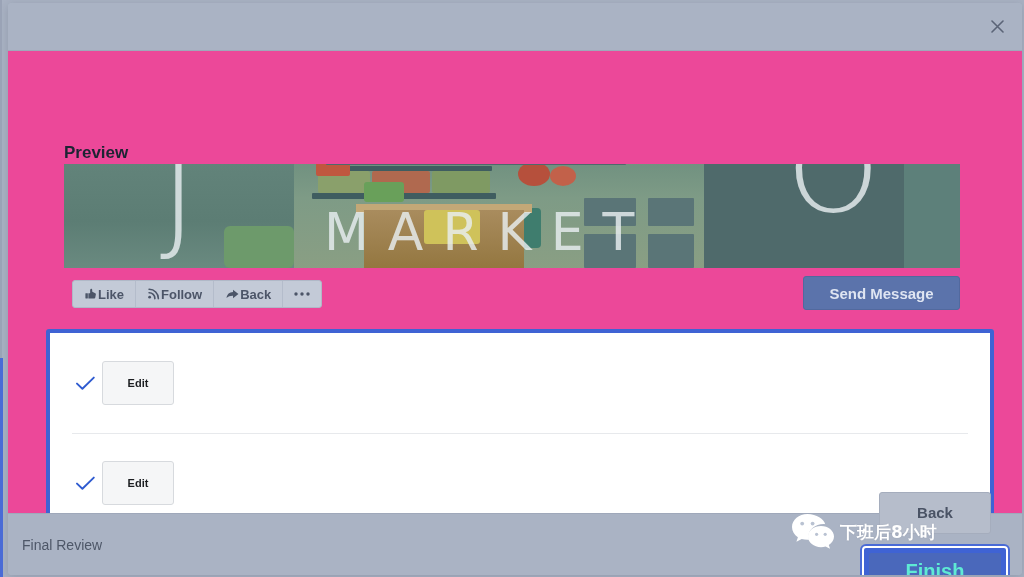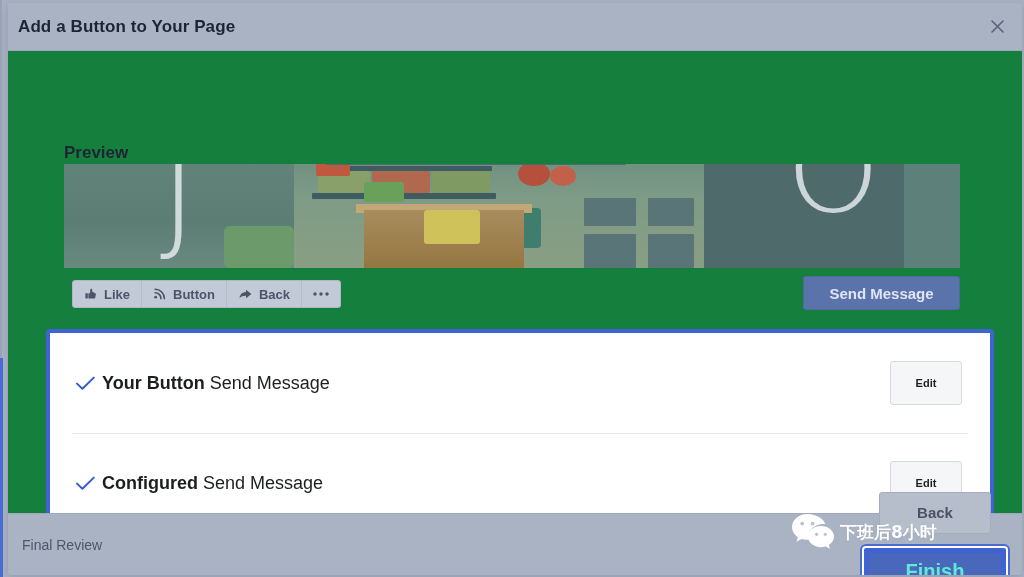--- a/index.html
+++ b/index.html
@@ -53,21 +53,21 @@
     font-size: 17px;
     line-height: 1;
     cursor: pointer;
   }
 
   
   .dlg-body {
     position: relative;
     height: 462px;
     padding: 0;
-    background: #15803d;
+    background: #ec4899;
     text-decoration: underline;
   }
 
   .preview-label {
     position: absolute;
     left: 56px; top: 92px;
     font-size: 17px;
     font-weight: bold;
     color: #1d2433;
   }
@@ -149,21 +149,21 @@
   .btn-group {
     position:absolute; left: 8px; top: 12px;
     display:flex;
     background:#c3cad7;
     border:1px solid #b0b8c7;
     border-radius:3px;
     overflow:hidden;
     height:28px;
   }
   .grp-btn {
-    display:flex; align-items:center; gap:6px;
+    display:flex; align-items:center; 
     padding: 0 11px;
     font-size: 13px; font-weight: bold;
     color:#4c5568;
     border-right:1px solid #b4bccb;
     cursor:pointer;
     height:100%;
   }
   .grp-btn:last-child { border-right:none; padding:0 10px; }
   .grp-btn svg { display:block; }
 
@@ -308,21 +308,20 @@
 </head>
 <body>
 
 <div class="screen">
 
   <div class="left-edge-line"></div>
 
   <div class="dialog">
 
     <div class="dlg-header">
-      <div class="dlg-title">Add a Button to Your Page</div>
       <div class="close-btn">
         <svg width="13" height="13" viewBox="0 0 13 13" aria-hidden="true">
           <path d="M1 1 L12 12 M12 1 L1 12" stroke="#5b6477" stroke-width="1.6" fill="none" stroke-linecap="round"></path>
         </svg>
       </div>
     </div>
 
     <div class="dlg-body">
 
       <div class="preview-label">Preview</div>
@@ -353,20 +352,21 @@
           <div class="win" style="left:584px;top:34px;width:46px;height:28px;"></div>
           <div class="win" style="left:520px;top:70px;width:52px;height:34px;"></div>
           <div class="win" style="left:584px;top:70px;width:46px;height:34px;"></div>
           <div class="shelf" style="left:262px;top:-6px;width:300px;height:7px;background:#4d6a6c;"></div>
           <div class="dark-wall2"></div>
         </div>
 
         <div class="cover-logo">
           <div class="big-j">J</div>
           <div class="big-o">O</div>
+          <div class="market">MARKET</div>
         </div>
       </div>
 
       <div class="action-row">
         <div class="btn-group">
 
           <div class="grp-btn">
             <span>
               <svg width="14" height="14" viewBox="0 0 16 16" aria-hidden="true">
                 <path d="M5 7h2V3.6c0-.9.7-1.6 1.5-1.6.5 0 .8.4.8.9l.2 2.4L12.9 7c.5.2.8.7.7 1.2l-.7 3.9c-.1.6-.6 1-1.2 1H5V7z" fill="#4c5568"></path>
@@ -377,21 +377,21 @@
           </div>
 
           <div class="grp-btn">
             <span>
               <svg width="14" height="14" viewBox="0 0 16 16" aria-hidden="true">
                 <path d="M3 13.2a1.6 1.6 0 1 0 0-3.2 1.6 1.6 0 0 0 0 3.2z" fill="#4c5568"></path>
                 <path d="M2.4 6.6a6.5 6.5 0 0 1 6.6 6.6" stroke="#4c5568" stroke-width="1.9" fill="none" stroke-linecap="round"></path>
                 <path d="M2.4 2.6a10.5 10.5 0 0 1 10.6 10.6" stroke="#4c5568" stroke-width="1.9" fill="none" stroke-linecap="round"></path>
               </svg>
             </span>
-            <span>Button</span>
+            <span>Follow</span>
           </div>
 
           <div class="grp-btn">
             <span>
               <svg width="15" height="14" viewBox="0 0 16 16" aria-hidden="true">
                 <path d="M1.2 12.6c.6-4.5 3.3-6.6 7.4-6.8V3.2L14.8 8l-6.2 4.8V9.9c-3.2-.1-5.4.8-7.4 2.7z" fill="#4c5568"></path>
               </svg>
             </span>
             <span>Back</span>
           </div>
@@ -412,34 +412,28 @@
       </div>
 
       <div class="highlight-panel">
 
         <div class="panel-row">
           <div class="check-icon">
             <svg width="19" height="15" viewBox="0 0 19 15" aria-hidden="true">
               <path d="M1 7.6 L6.4 12.8 L17.8 1.6" stroke="#2f5bd0" stroke-width="1.9" fill="none" stroke-linecap="round" stroke-linejoin="round"></path>
             </svg>
           </div>
-          <div class="row-text">
-            <b>Your Button</b><span class="reg">&nbsp;</span><span class="reg">Send Message</span>
-          </div>
           <div class="edit-btn">Edit</div>
         </div>
 
         <div class="panel-row">
           <div class="check-icon">
             <svg width="19" height="15" viewBox="0 0 19 15" aria-hidden="true">
               <path d="M1 7.6 L6.4 12.8 L17.8 1.6" stroke="#2f5bd0" stroke-width="1.9" fill="none" stroke-linecap="round" stroke-linejoin="round"></path>
             </svg>
-          </div>
-          <div class="row-text">
-            <b>Configured</b><span class="reg">&nbsp;</span><span class="reg">Send Message</span>
           </div>
           <div class="edit-btn">Edit</div>
         </div>
 
       </div>
 
     </div>
 
     <div class="dlg-footer">
       <div class="footer-label">Final Review</div>

